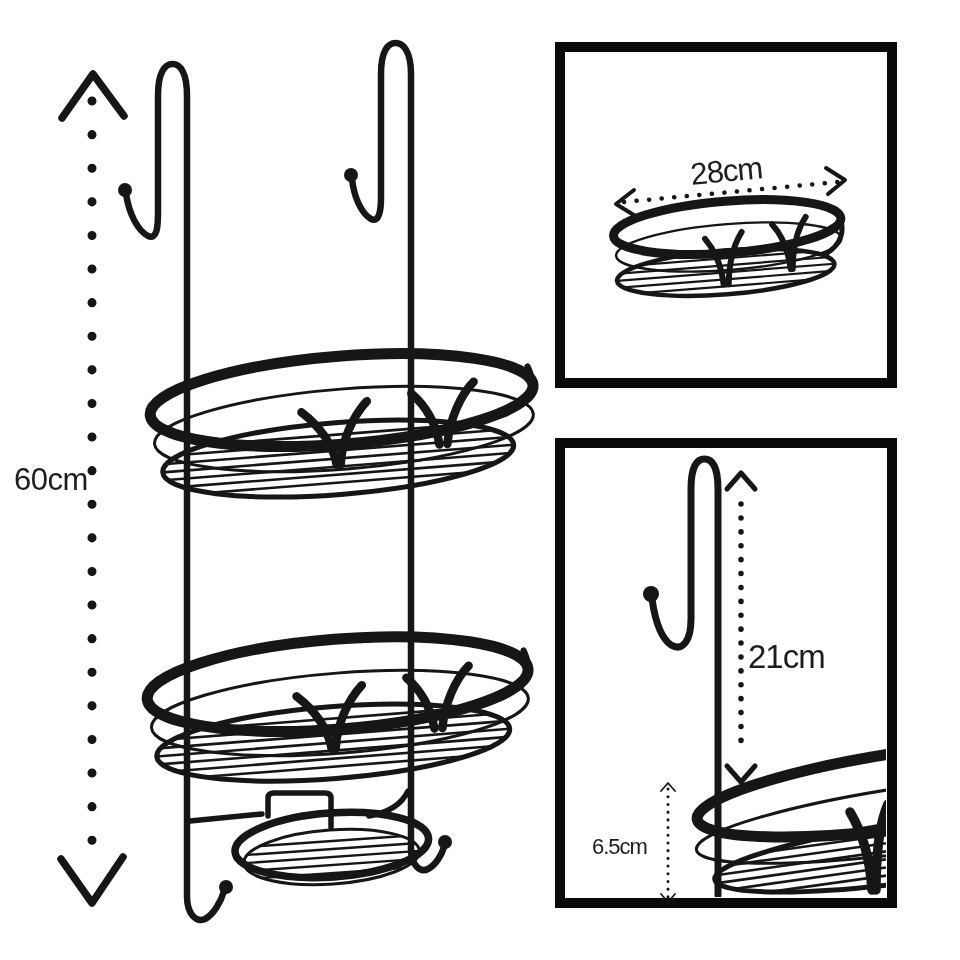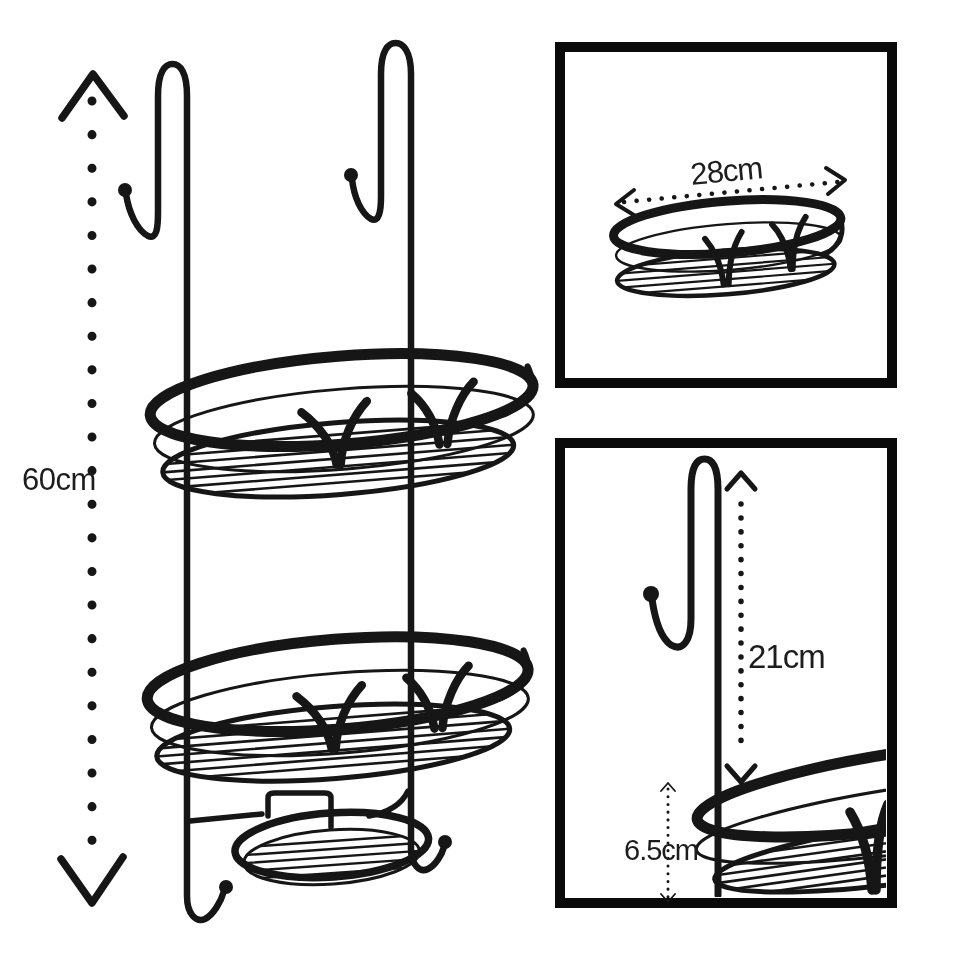--- a/index.html
+++ b/index.html
@@ -16,24 +16,24 @@
   }
   svg.layer{position:absolute;left:0;top:0;width:960px;height:960px;display:block;}
   .art{stroke:var(--ink);fill:none;stroke-linecap:round;stroke-linejoin:round;}
   .dot{fill:var(--ink);stroke:none;}
   .frame{fill:#ffffff;stroke:var(--frame);}
   .dim{stroke:var(--ink);fill:none;stroke-linecap:round;stroke-linejoin:round;}
   .label{
     position:absolute;color:var(--label);line-height:1;
     white-space:nowrap;letter-spacing:-0.5px;
   }
-  .label-60{left:22px;top:464px;font-size:31px;}
+  .label-60{left:14px;top:464px;font-size:31px;}
   .label-28{left:689px;top:159px;font-size:31px;letter-spacing:-1px;transform:rotate(-5.5deg);transform-origin:left top;}
   .label-21{left:748px;top:640px;font-size:33px;letter-spacing:-1px;}
-  .label-65{left:624px;top:836px;font-size:29px;letter-spacing:-1px;}
+  .label-65{left:592px;top:836px;font-size:22px;letter-spacing:-1px;}
 </style>
 </head>
 <body>
 
 <div class="stage">
 
   <svg class="layer" viewBox="0 0 960 960">
     <defs>
       <clipPath id="clipHookInset">
           <rect x="566" y="449" width="320" height="448"></rect>

